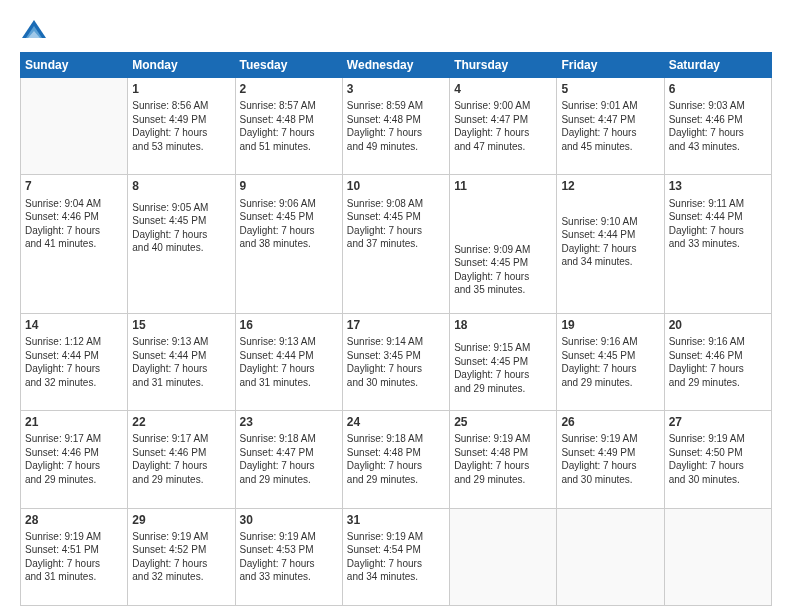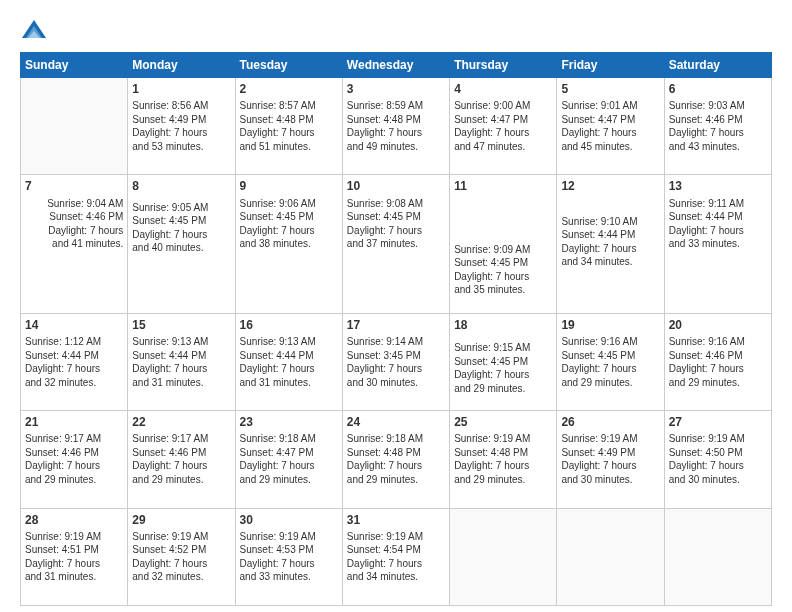--- a/index.html
+++ b/index.html
@@ -178,21 +178,21 @@
             <span class="day-number">6</span>
             <div class="day-info" style="white-space: pre-line;">Sunrise: 9:03 AM
 Sunset: 4:46 PM
 Daylight: 7 hours
 and 43 minutes.</div>
           </td>
         </tr>
         <tr>
           <td>
             <span class="day-number">7</span>
-            <div class="day-info" style="white-space: pre-line; text-align: right;">Sunrise: 9:04 AM
+            <div class="day-info" style="white-space: pre-line;">Sunrise: 9:04 AM
 Sunset: 4:46 PM
 Daylight: 7 hours
 and 41 minutes.</div>
           </td>
           <td>
             <span class="day-number">8</span>
             <div class="day-info" style="white-space: pre-line; margin-top: 6px;">Sunrise: 9:05 AM
 Sunset: 4:45 PM
 Daylight: 7 hours
 and 40 minutes.</div>

